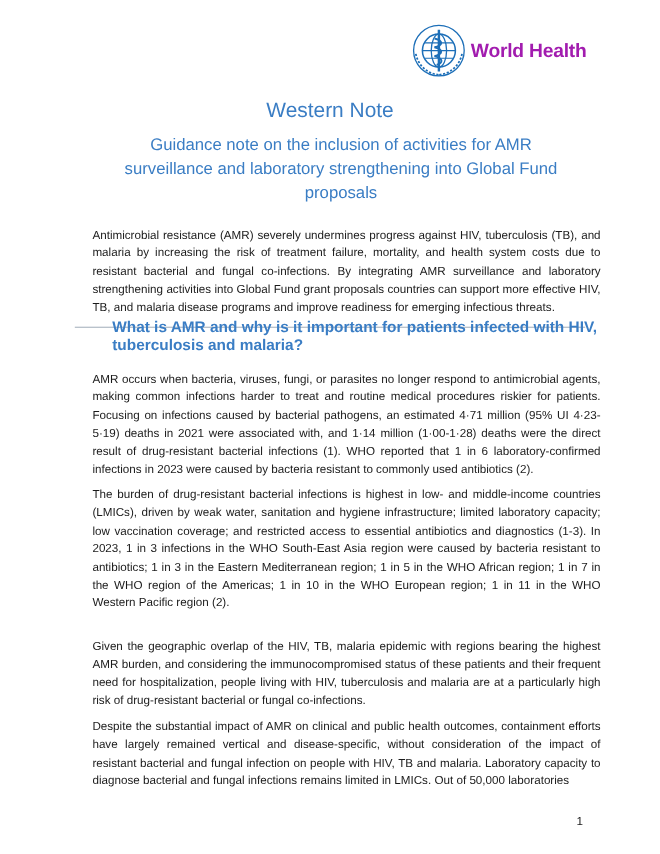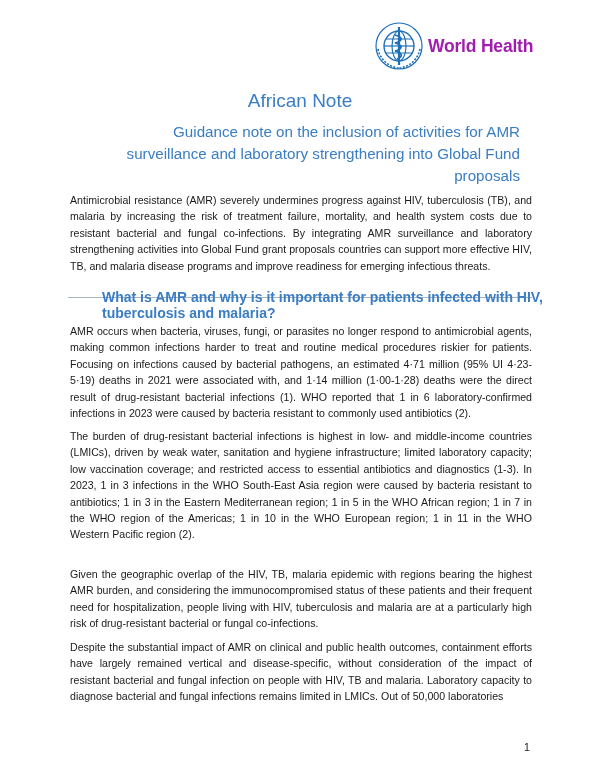--- a/index.html
+++ b/index.html
@@ -3,24 +3,24 @@
 <meta charset="utf-8">
 <style>
   html, body { margin: 0; padding: 0; background: #ffffff; }
   body { width: 600px; height: 776px; position: relative; overflow: hidden;
          font-family: "Liberation Sans", "DejaVu Sans", sans-serif; color: #1a1a1a; }
   .logo { position: absolute; top: 21px; left: 374px; display: flex; align-items: center; }
   .logo svg { width: 50px; height: 50px; }
   .logo-text { margin-left: 4px; color: #a21caf; font-weight: bold; font-size: 17.5px; line-height: 19px; letter-spacing: -0.2px; }
   .title { position: absolute; top: 90px; left: 0; width: 600px; text-align: center;
            color: #3a7dc4; font-size: 19px; }
-  .subtitle { position: absolute; top: 121px; left: 100px; width: 420px; text-align: right;
+  .subtitle { position: absolute; top: 121px; left: 100px; width: 420px; text-align: center;
               color: #3a7dc4; font-size: 15.2px; line-height: 22px; }
   .para { position: absolute; left: 70px; width: 462px; font-size: 10.6px; line-height: 16.4px;
-          text-align: justify; margin: 0; }
+          text-align: justify; margin: 14px; }
   .rule { position: absolute; top: 297px; left: 68px; width: 464px; height: 1px; background: #a9b4bf; }
   .section-heading { position: absolute; top: 289px; left: 70px; width: 470px; font-size: 14px;
                      font-weight: bold; color: #3a7dc4; margin-left: 32px; }
   .page-number { position: absolute; top: 741px; left: 524px; font-size: 10.6px; }
 </style>
 </head>
 <body>
 
 <div class="logo">
   <svg viewBox="0 0 50 50">
@@ -32,21 +32,21 @@
     <line x1="12" y1="32" x2="38" y2="32" stroke="#1d6fb8" stroke-width="1"></line>
     <line x1="25" y1="6" x2="25" y2="44" stroke="#1d6fb8" stroke-width="2.2"></line>
     <path d="M21 14 C29 16 29 20 21 22 C29 24 29 28 21 30 C29 32 29 36 23 38" fill="none" stroke="#1d6fb8" stroke-width="1.8"></path>
     <path d="M4 28 C6 38 14 46 25 47 M46 28 C44 38 36 46 25 47" fill="none" stroke="#1d6fb8" stroke-width="1.6" stroke-dasharray="2 1.5"></path>
   </svg>
   <div class="logo-text">
     <div>World Health</div>
   </div>
 </div>
 
-<div class="title">African Note</div>
+<div class="title">Western Note</div>
 <div class="subtitle">Guidance note on the inclusion of activities for AMR surveillance and laboratory strengthening into Global Fund proposals</div>
 
 <p class="para" style="top:192px;">Antimicrobial resistance (AMR) severely undermines progress against HIV, tuberculosis (TB), and malaria by increasing the risk of treatment failure, mortality, and health system costs due to resistant bacterial and fungal co-infections. By integrating AMR surveillance and laboratory strengthening activities into Global Fund grant proposals countries can support more effective HIV, TB, and malaria disease programs and improve readiness for emerging infectious threats.</p>
 
 <div class="rule"></div>
 
 <div class="section-heading">What is AMR and why is it important for patients infected with HIV, tuberculosis and malaria?</div>
 
 <p class="para" style="top:323px;">AMR occurs when bacteria, viruses, fungi, or parasites no longer respond to antimicrobial agents, making common infections harder to treat and routine medical procedures riskier for patients. Focusing on infections caused by bacterial pathogens, an estimated 4·71 million (95% UI 4·23-5·19) deaths in 2021 were associated with, and 1·14 million (1·00-1·28) deaths were the direct result of drug-resistant bacterial infections (1). WHO reported that 1 in 6 laboratory-confirmed infections in 2023 were caused by bacteria resistant to commonly used antibiotics (2).</p>
 <p class="para" style="top:428px;">The burden of drug-resistant bacterial infections is highest in low- and middle-income countries (LMICs), driven by weak water, sanitation and hygiene infrastructure; limited laboratory capacity; low vaccination coverage; and restricted access to essential antibiotics and diagnostics (1-3). In 2023, 1 in 3 infections in the WHO South-East Asia region were caused by bacteria resistant to antibiotics; 1 in 3 in the Eastern Mediterranean region; 1 in 5 in the WHO African region; 1 in 7 in the WHO region of the Americas; 1 in 10 in the WHO European region; 1 in 11 in the WHO Western Pacific region (2).</p>

